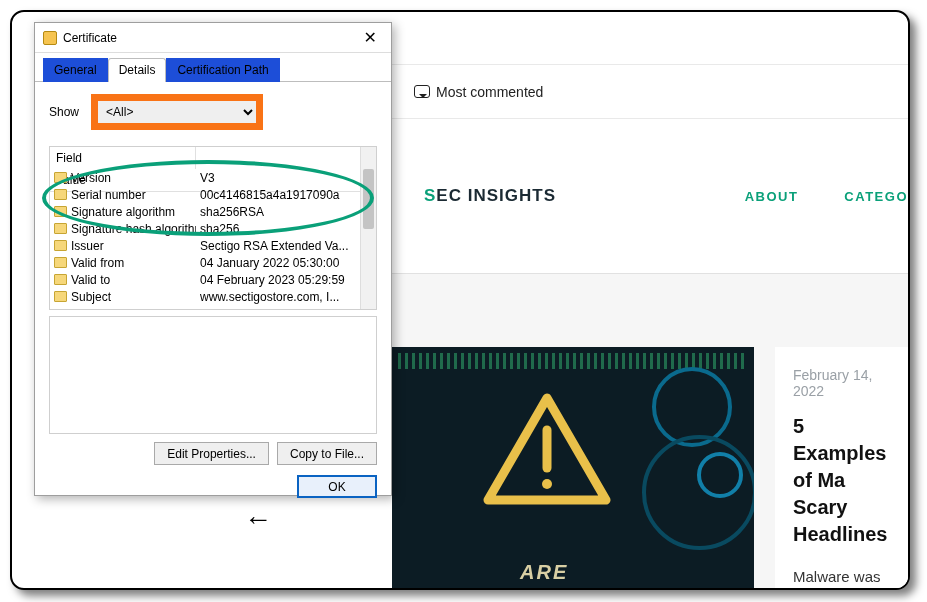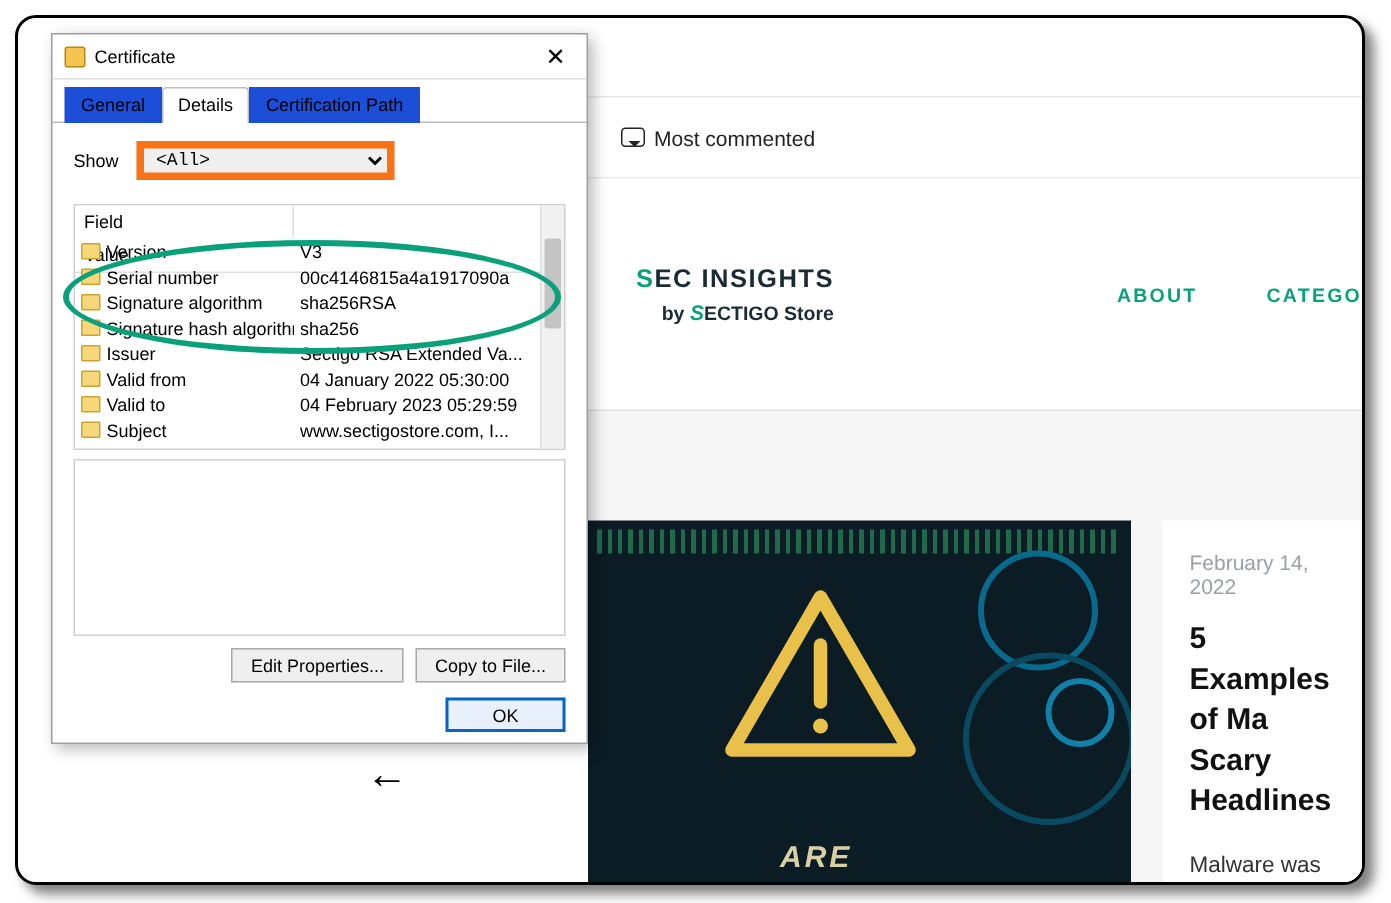--- a/index.html
+++ b/index.html
@@ -99,21 +99,21 @@
   }
   .cert-ico { width:14px;height:14px; background:#f6c450; border:1px solid #b58a12; border-radius:2px; margin-right:6px; }
   .cert-title-text { font-size: 12px; }
   .cert-close { margin-left:auto; font-size:16px; padding:0 6px; cursor:pointer; font-family: Arial; }
   .tabs { display:flex; padding: 4px 0 0 8px; border-bottom:1px solid #bdbdbd; gap:0; font-size:12px;}
   .tab { padding: 4px 10px 5px; border:1px solid transparent; border-bottom:none; cursor:pointer; position:relative; top:1px; background:#1d4ed8;}
   .tab.active { background:#fff; border-color:#bdbdbd; border-top-left-radius:3px; border-top-right-radius:3px; }
   .body-pad { padding: 12px 14px 10px; }
   .show-row { display:flex; align-items:center; gap:12px; margin-bottom:16px;}
   .show-label { font-size:12px; }
-  .show-sel { width: 172px; height:26px; border:5px solid #f97316; background:#efefef; font-size:12px; padding:0 4px;font-family:Liberation Mono, monospace;}
+  .show-sel { width: 172px; height:36px; border:7px solid #f97316; background:#efefef; font-size:12px; padding:0 4px;}
   .fieldgrid {
     border:1px solid #cfcfcf; height:164px; position:relative; overflow:hidden;
   }
   .fg-head { display:flex; background:#fff; border-bottom:1px solid #e0e0e0; font-size:12px;flex-direction:column;}
   .fg-head div { padding:4px 6px; }
   .col-field { width: 146px; border-right:1px solid #e0e0e0;}
   .col-value { flex:1; }
   .fg-rows { position:absolute; left:0; right:16px; top:22px; bottom:0; overflow:hidden;}
   .row { display:flex; height:17px; align-items:center; font-size:12px;}
   .row .c1f { width:146px; padding-left:4px; display:flex; align-items:center; gap:4px; white-space:nowrap; overflow:hidden;}
@@ -149,23 +149,20 @@
       <span class="chat-ico"></span>
       <span>Most commented</span>
     </div>
   </div>
 
   <div class="header">
     <div class="logo-wrap">
       <div class="logo-line1">
         <span class="logo-accent">S</span><span>EC INSIGHTS</span>
       </div>
-      <div class="logo-line2">
-        <span>by </span><span class="s">S</span><span>ECTIGO</span> <span>Store</span>
-      </div>
     </div>
     <div class="menu">
       <div class="menu-item">ABOUT</div>
       <div class="menu-item">CATEGO</div>
     </div>
   </div>
 
   <div class="content"></div>
 
   <div class="back-arrow">←</div>

